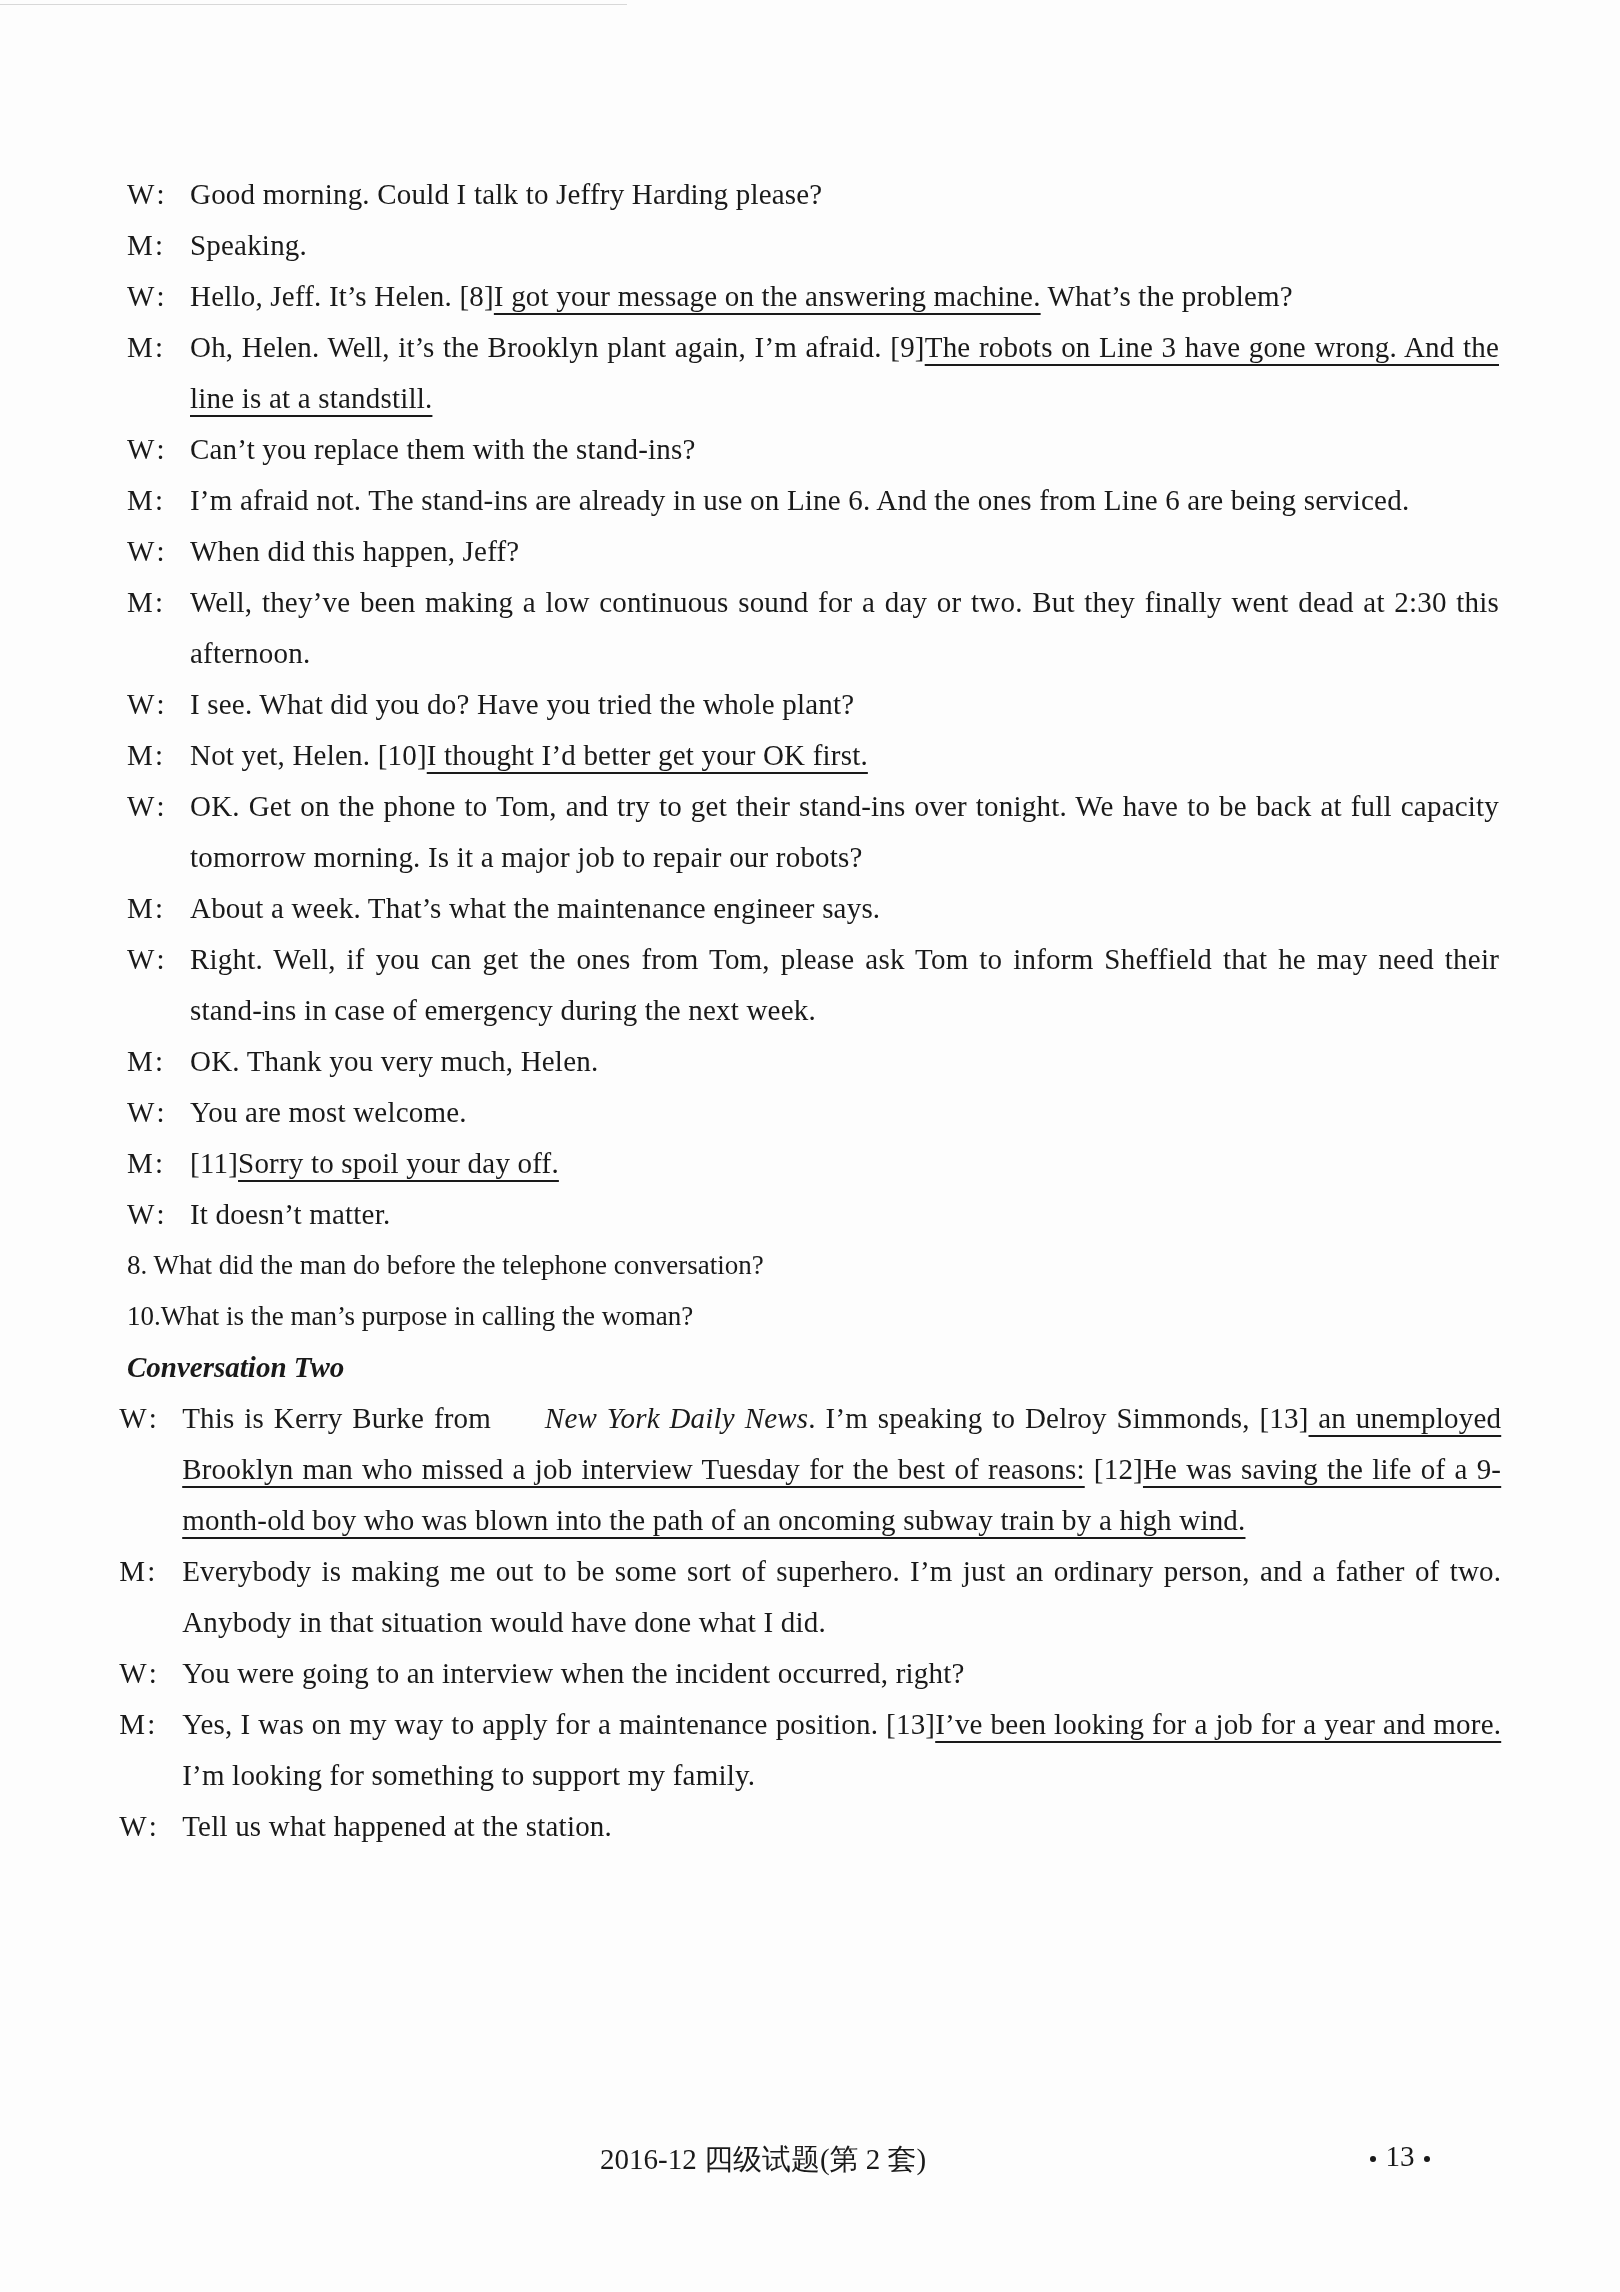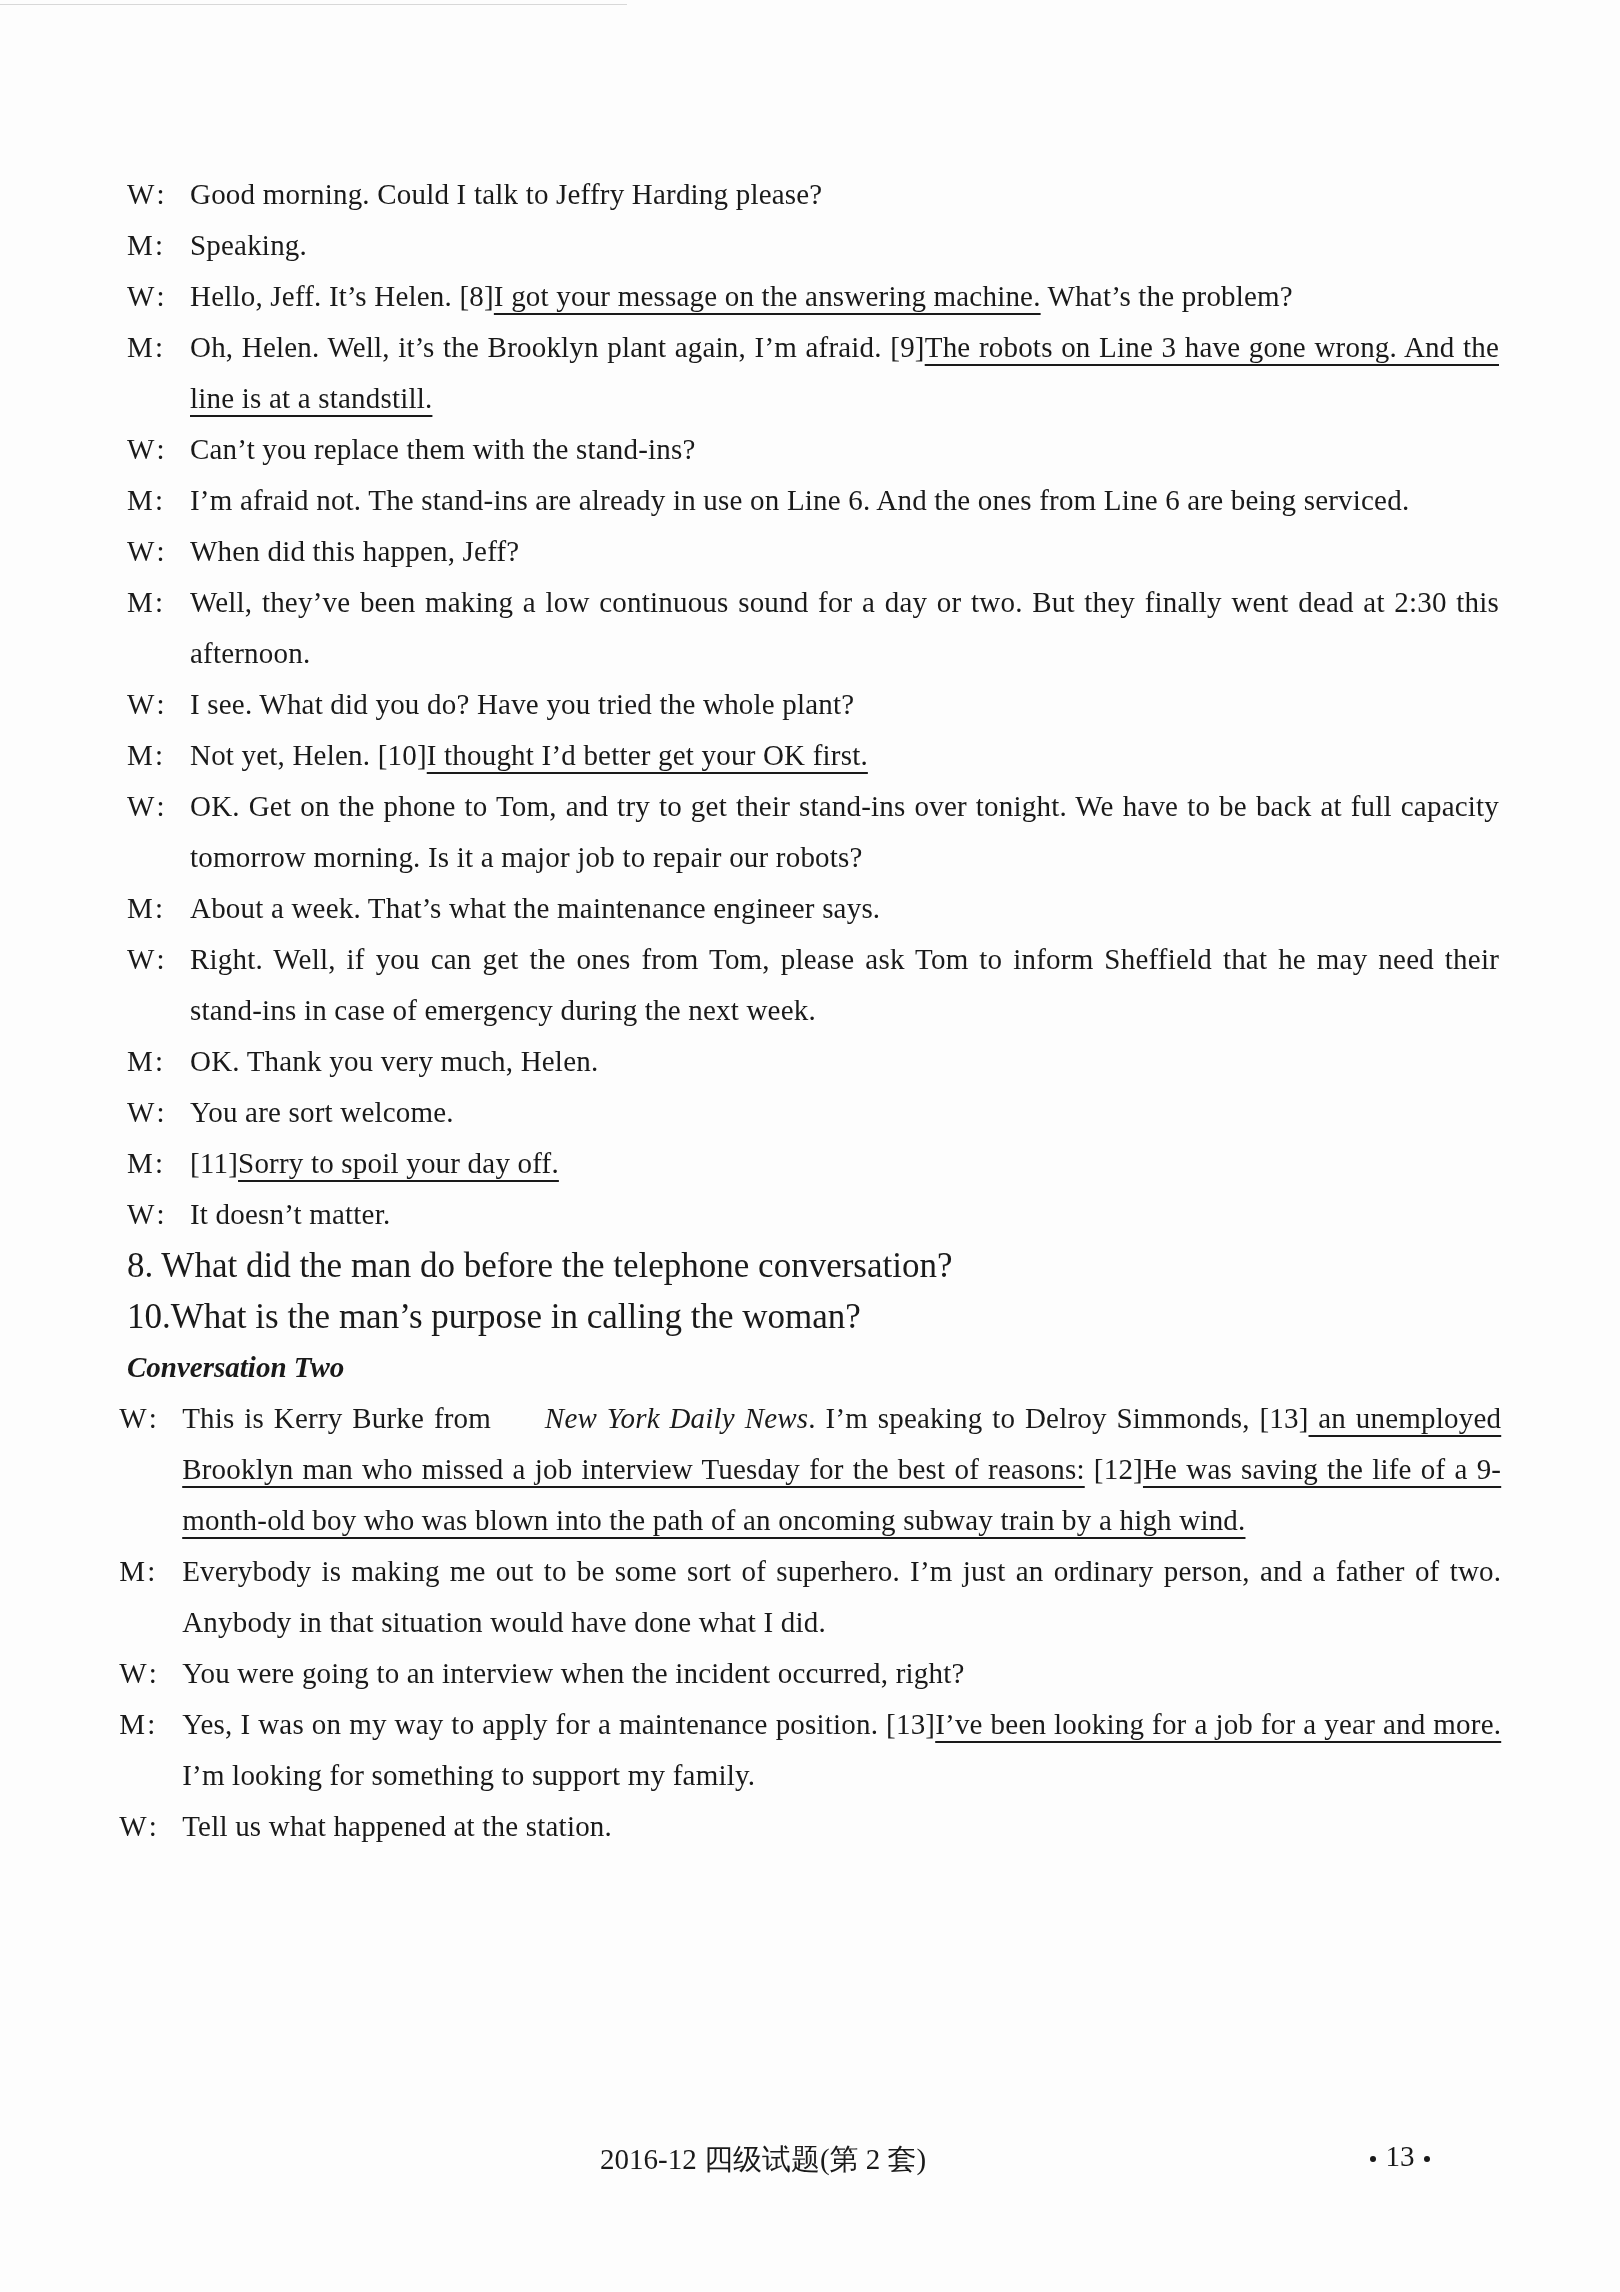--- a/index.html
+++ b/index.html
@@ -8,21 +8,21 @@
   .page { position: absolute; left: 0; top: 0; width: 1620px; height: 2293px; background: #fdfdfd; }
   .topline { position: absolute; left: 0; top: 3.9px; width: 627px; height: 1px; background: #d8d8d8; }
   .content { position: absolute; left: 127px; top: 169px; width: 1372px; }
   .turn { display: flex; font-size: 29px; line-height: 51px; letter-spacing: 0.2px; }
   .speaker { flex: 0 0 63px; }
   .speaker .colon { margin-left: 2px; }
   .utter { flex: 1; text-align: justify; text-align-last: left; }
   .u { text-decoration: underline; text-decoration-thickness: 2px; text-underline-offset: 6.9px; }
   .tag { }
   .heading { font-size: 29px; line-height: 51px; font-weight: bold; margin-top: 0px; }
-  .question { font-size: 35px; line-height: 51px; }
+  .question { font-size: 27px; line-height: 51px; }
   .section-title { font-size: 29px; line-height: 51px; font-style: italic; font-weight: bold; }
   .it { font-style: italic; margin-left: 44px; }
   .conv2 .turn { font-size: 29px; line-height: 51px; }
   .conv2 { margin-left: -7.8px; width: 1382px; }
   .footer { position: absolute; top: 2140px; left: 0; width: 1620px; font-size: 29px; }
   .footer-title { position: absolute; left: 600px; }
   .footer-page { position: absolute; left: 1360px; text-align: right; }
   .dot { display: inline-block; width: 5.9px; height: 5.9px; border-radius: 50%; background: #1a1a1a; vertical-align: middle; margin: 0 9.8px; }
 </style>
 </head>
@@ -84,21 +84,21 @@
         <div class="turn">
           <span class="speaker"><span>W</span><span class="colon">:</span></span>
           <span class="utter"><span>Right. Well, if you can get the ones from Tom, please ask Tom to inform Sheffield that he may need their stand-ins in case of emergency during the next week.</span></span>
         </div>
         <div class="turn">
           <span class="speaker"><span>M</span><span class="colon">:</span></span>
           <span class="utter"><span>OK. Thank you very much, Helen.</span></span>
         </div>
         <div class="turn">
           <span class="speaker"><span>W</span><span class="colon">:</span></span>
-          <span class="utter"><span>You are sort welcome.</span></span>
+          <span class="utter"><span>You are most welcome.</span></span>
         </div>
         <div class="turn">
           <span class="speaker"><span>M</span><span class="colon">:</span></span>
           <span class="utter"><span class="tag">[11]</span><span class="u">Sorry to spoil your day off.</span></span>
         </div>
         <div class="turn">
           <span class="speaker"><span>W</span><span class="colon">:</span></span>
           <span class="utter"><span>It doesn’t matter.</span></span>
         </div>
       </div>

